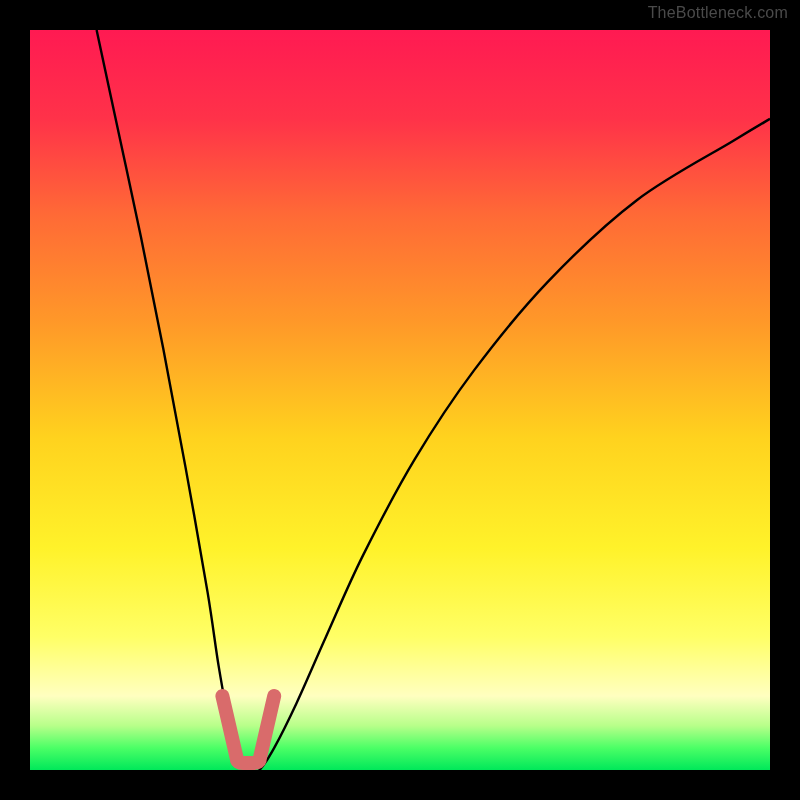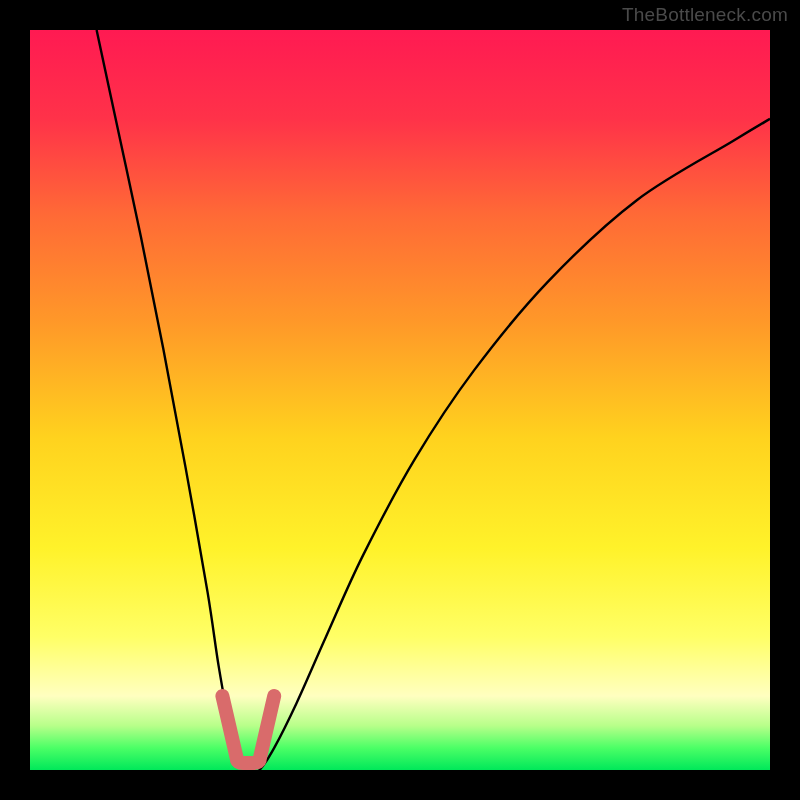--- a/index.html
+++ b/index.html
@@ -21,21 +21,21 @@
   }
   .gradient {
     position: absolute;
     inset: 0;
   }
   .watermark {
     position: absolute;
     top: 4px;
     right: 12px;
     color: #4a4a4a;
-    font-size: 19px;
+    font-size: 16px;
     font-weight: 400;
     letter-spacing: 0.2px;
   }
   svg.curve {
     position: absolute;
     inset: 0;
     width: 740px;
     height: 740px;
     overflow: visible;
   }

